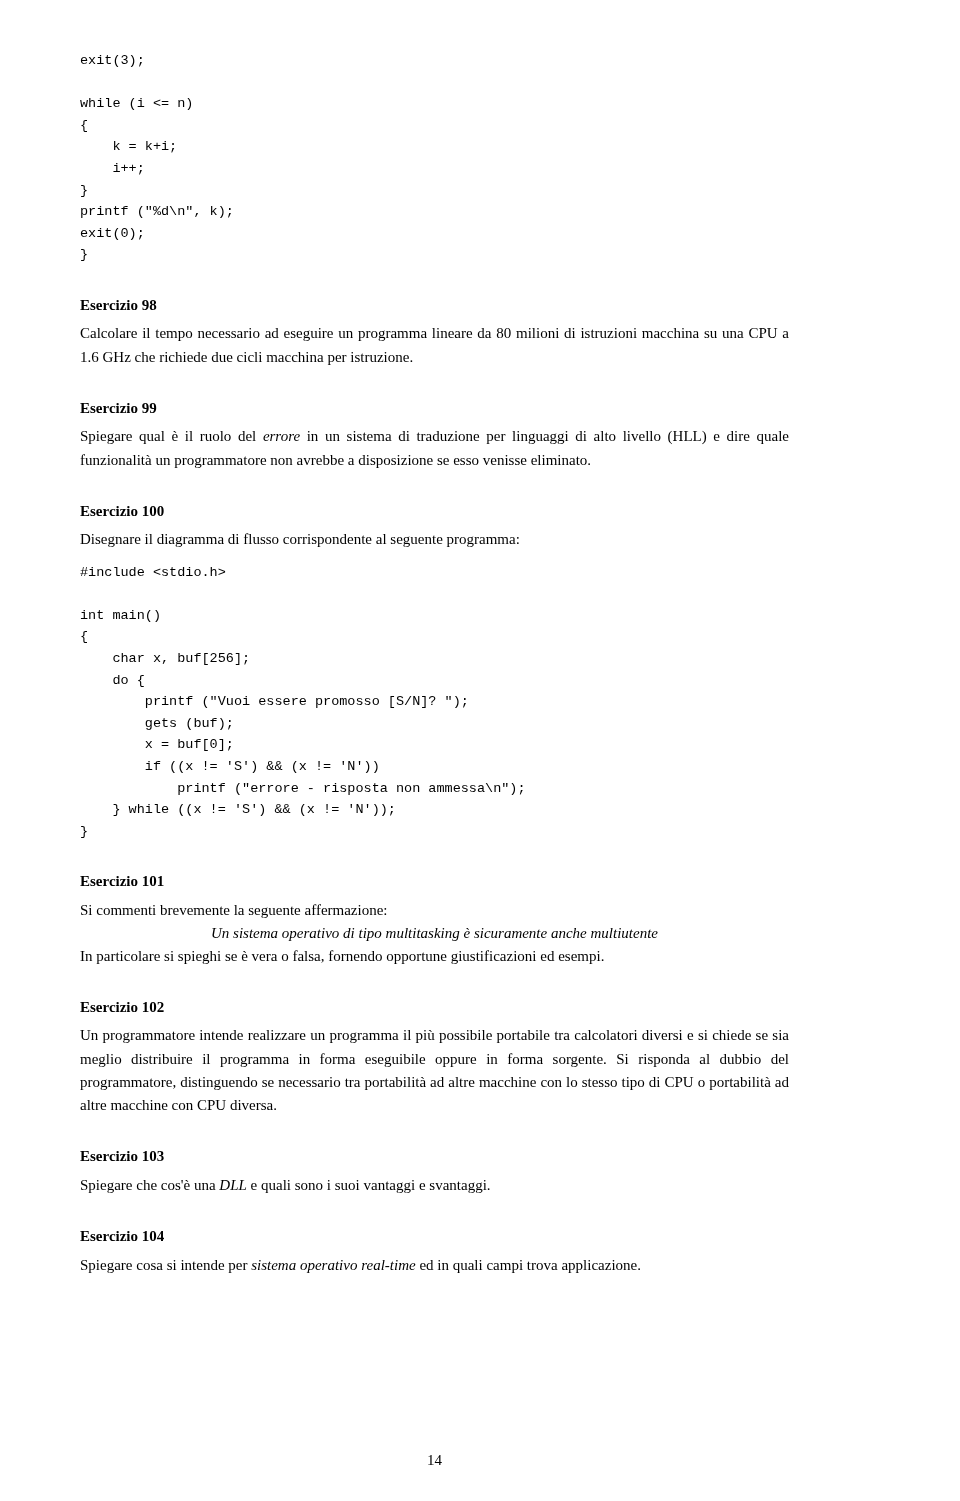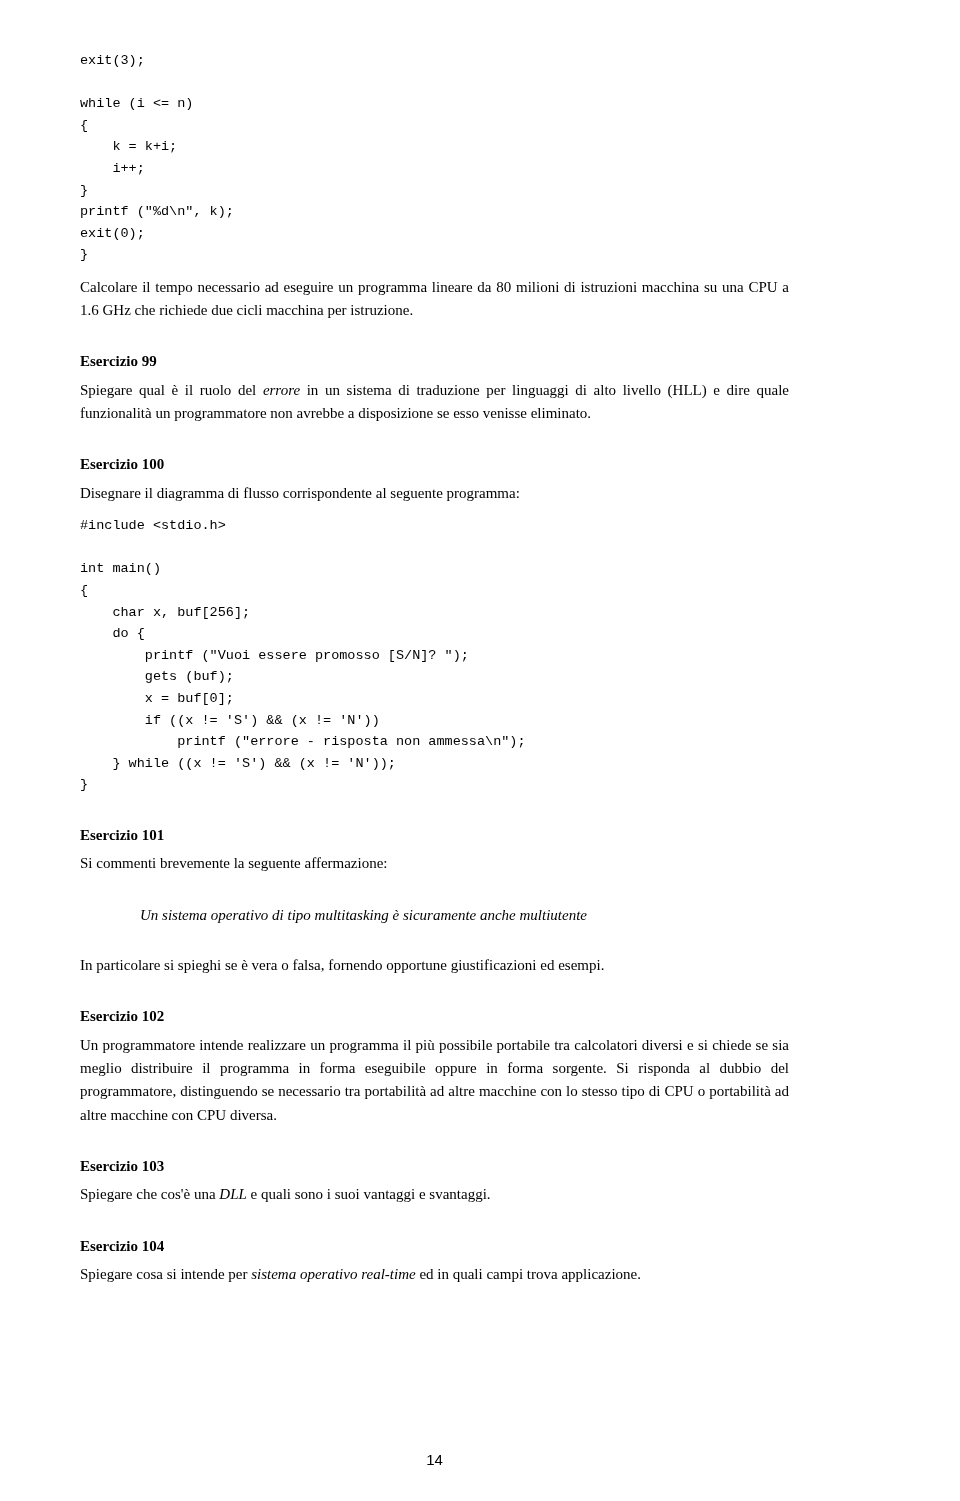--- a/index.html
+++ b/index.html
@@ -46,49 +46,51 @@
     .section-body {
       font-family: Liberation Serif, serif;
       font-size: 15px;
       line-height: 1.55;
       text-align: justify;
     }
 
     .italic-quote {
       font-style: italic;
       display: block;
-      margin: 28px 60px;
+      text-align: center;
+      margin: 0 60px;
     }
 
     .page-number {
       position: absolute;
       bottom: 30px;
       left: 50%;
       transform: translateX(-50%);
       font-size: 15px;
-      font-family: Liberation Sans, sans-serif;
+      font-family: Liberation Serif, serif;
     }
   </style>
 </head>
 <body>
 
 <div class="page">
 
   <div class="code-block">exit(3);
 
 while (i &lt;= n)
 {
     k = k+i;
     i++;
 }
 printf ("%d\n", k);
 exit(0);
 }</div>
 
   <div>
+    <div class="section-title">Esercizio 98</div>
     <div class="section-body">Calcolare il tempo necessario ad eseguire un programma lineare da 80 milioni di istruzioni macchina su una CPU a 1.6 GHz che richiede due cicli macchina per istruzione.</div>
   </div>
 
   <div>
     <div class="section-title">Esercizio 99</div>
     <div class="section-body">
       <span>Spiegare qual è il ruolo del </span><em>errore</em><span> in un sistema di traduzione per linguaggi di alto livello (HLL) e dire quale funzionalità un programmatore non avrebbe a disposizione se esso venisse eliminato.</span>
     </div>
   </div>
 

